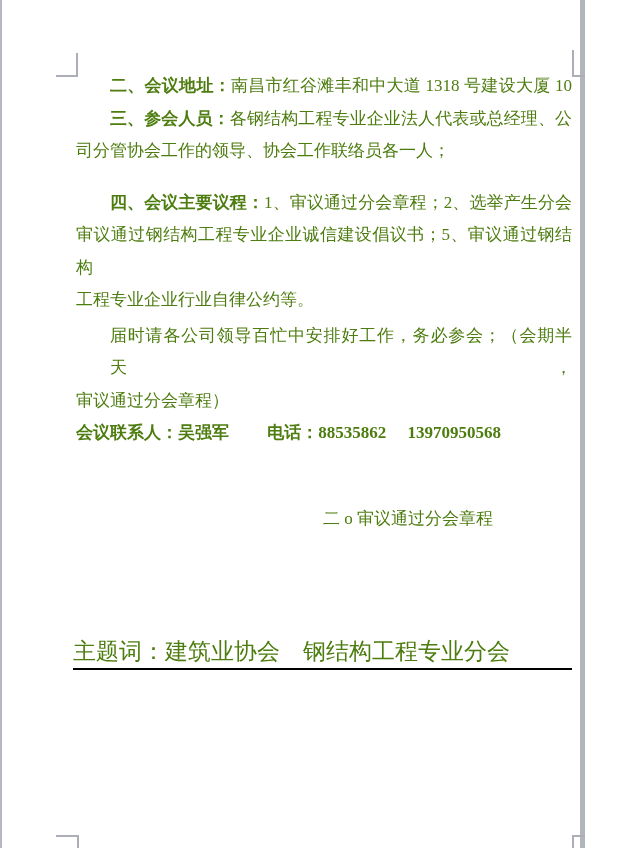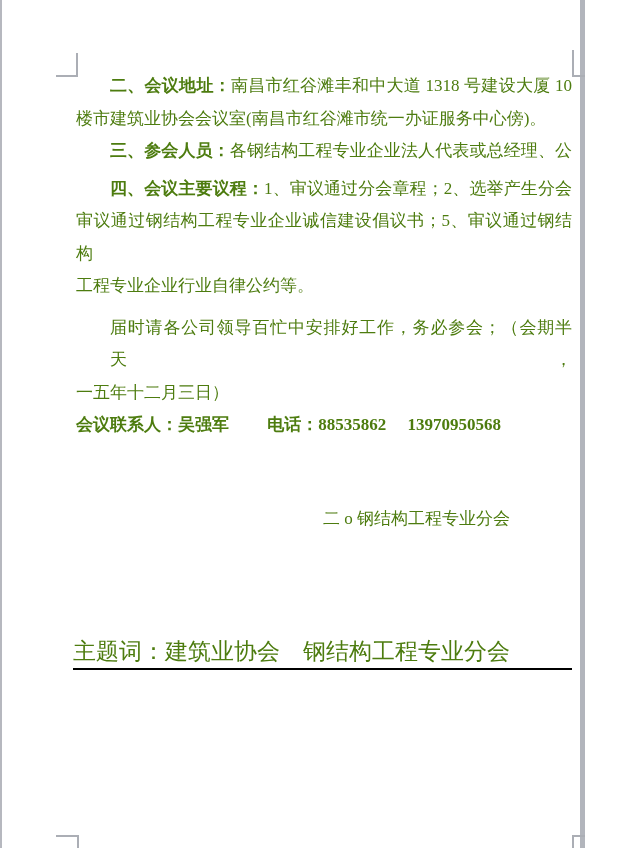--- a/index.html
+++ b/index.html
@@ -70,30 +70,30 @@
   <div class="edge-right"></div>
 
   <div class="crop tl"></div>
   <div class="crop tr"></div>
   <div class="crop bl"></div>
   <div class="crop br"></div>
 
   <div class="doc">
     <div class="body-text" id="body-text">
         <div class="line indent justify"><span class="b">二、会议地址：</span><span>南昌市红谷滩丰和中大道 1318 号建设大厦 10</span></div>
-        <div class="line"><span>楼市建筑业协会会议室(南昌市红谷滩市统一办证服务中心傍)。</span></div>
         <div class="line indent justify"><span class="b">三、参会人员：</span><span>各钢结构工程专业企业法人代表或总经理、公</span></div>
-        <div class="line indent justify" style="margin-top: 5px;"><span class="b">四、会议主要议程：</span><span>1、审议通过分会章程；2、选举产生分会</span></div>
+        <div class="line"><span>司分管协会工作的领导、协会工作联络员各一人；</span></div>
+        <div class="line indent justify" style="margin-top: 19px;"><span class="b">四、会议主要议程：</span><span>1、审议通过分会章程；2、选举产生分会</span></div>
         <div class="line justify"><span>审议通过钢结构工程专业企业诚信建设倡议书；5、审议通过钢结构</span></div>
         <div class="line"><span>工程专业企业行业自律公约等。</span></div>
-        <div class="line indent justify" style="margin-top: 9px;"><span>届时请各公司领导百忙中安排好工作，务必参会；（会期半天，</span></div>
-        <div class="line"><span>一五年十二月三日）</span></div>
+        <div class="line indent justify" style="margin-top: 3px;"><span>届时请各公司领导百忙中安排好工作，务必参会；（会期半天，</span></div>
+        <div class="line"><span>审议通过分会章程）</span></div>
         <div class="line pre"><span class="b">会议联系人：吴强军　　 电话：88535862　 13970950568</span></div>
       </div>
 
-    <div class="date-line">二 o 钢结构工程专业分会</div>
+    <div class="date-line">二 o 审议通过分会章程</div>
 
     <div class="footer" id="footer">
         <div class="f-line">主题词：建筑业协会　钢结构工程专业分会　　成立大会　　通知</div>
       </div>
   </div>
 
 </div>
 
 </body></html>

